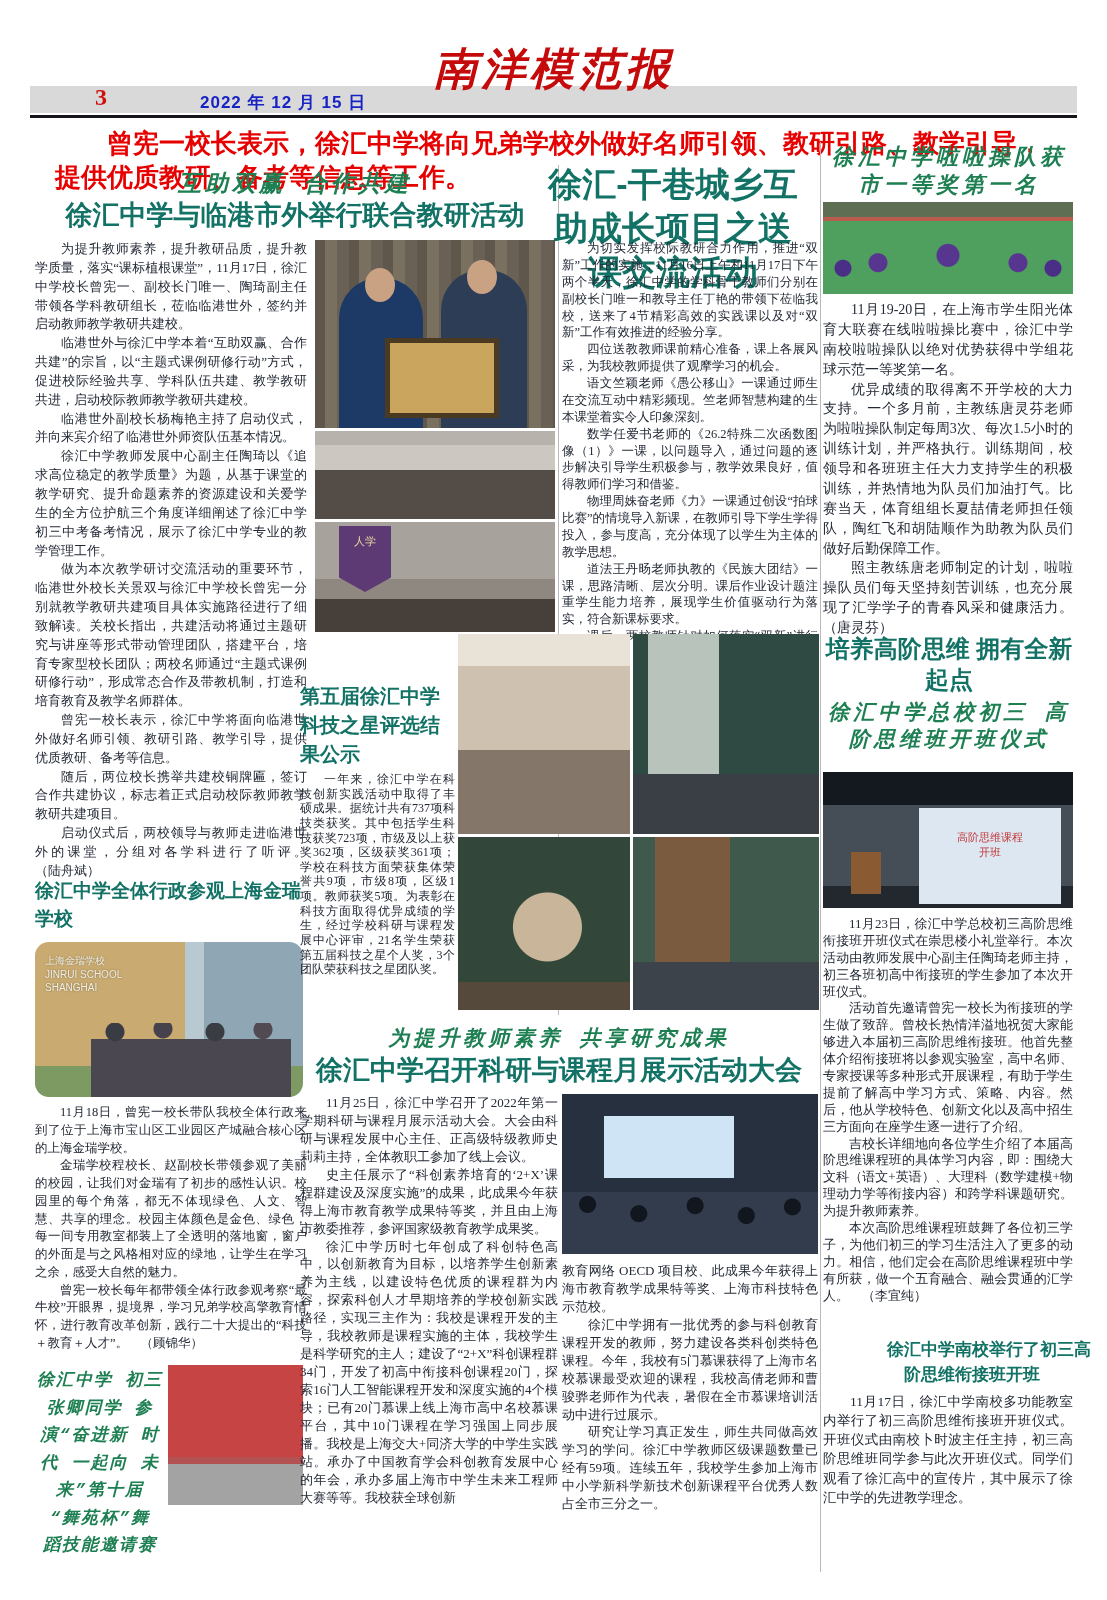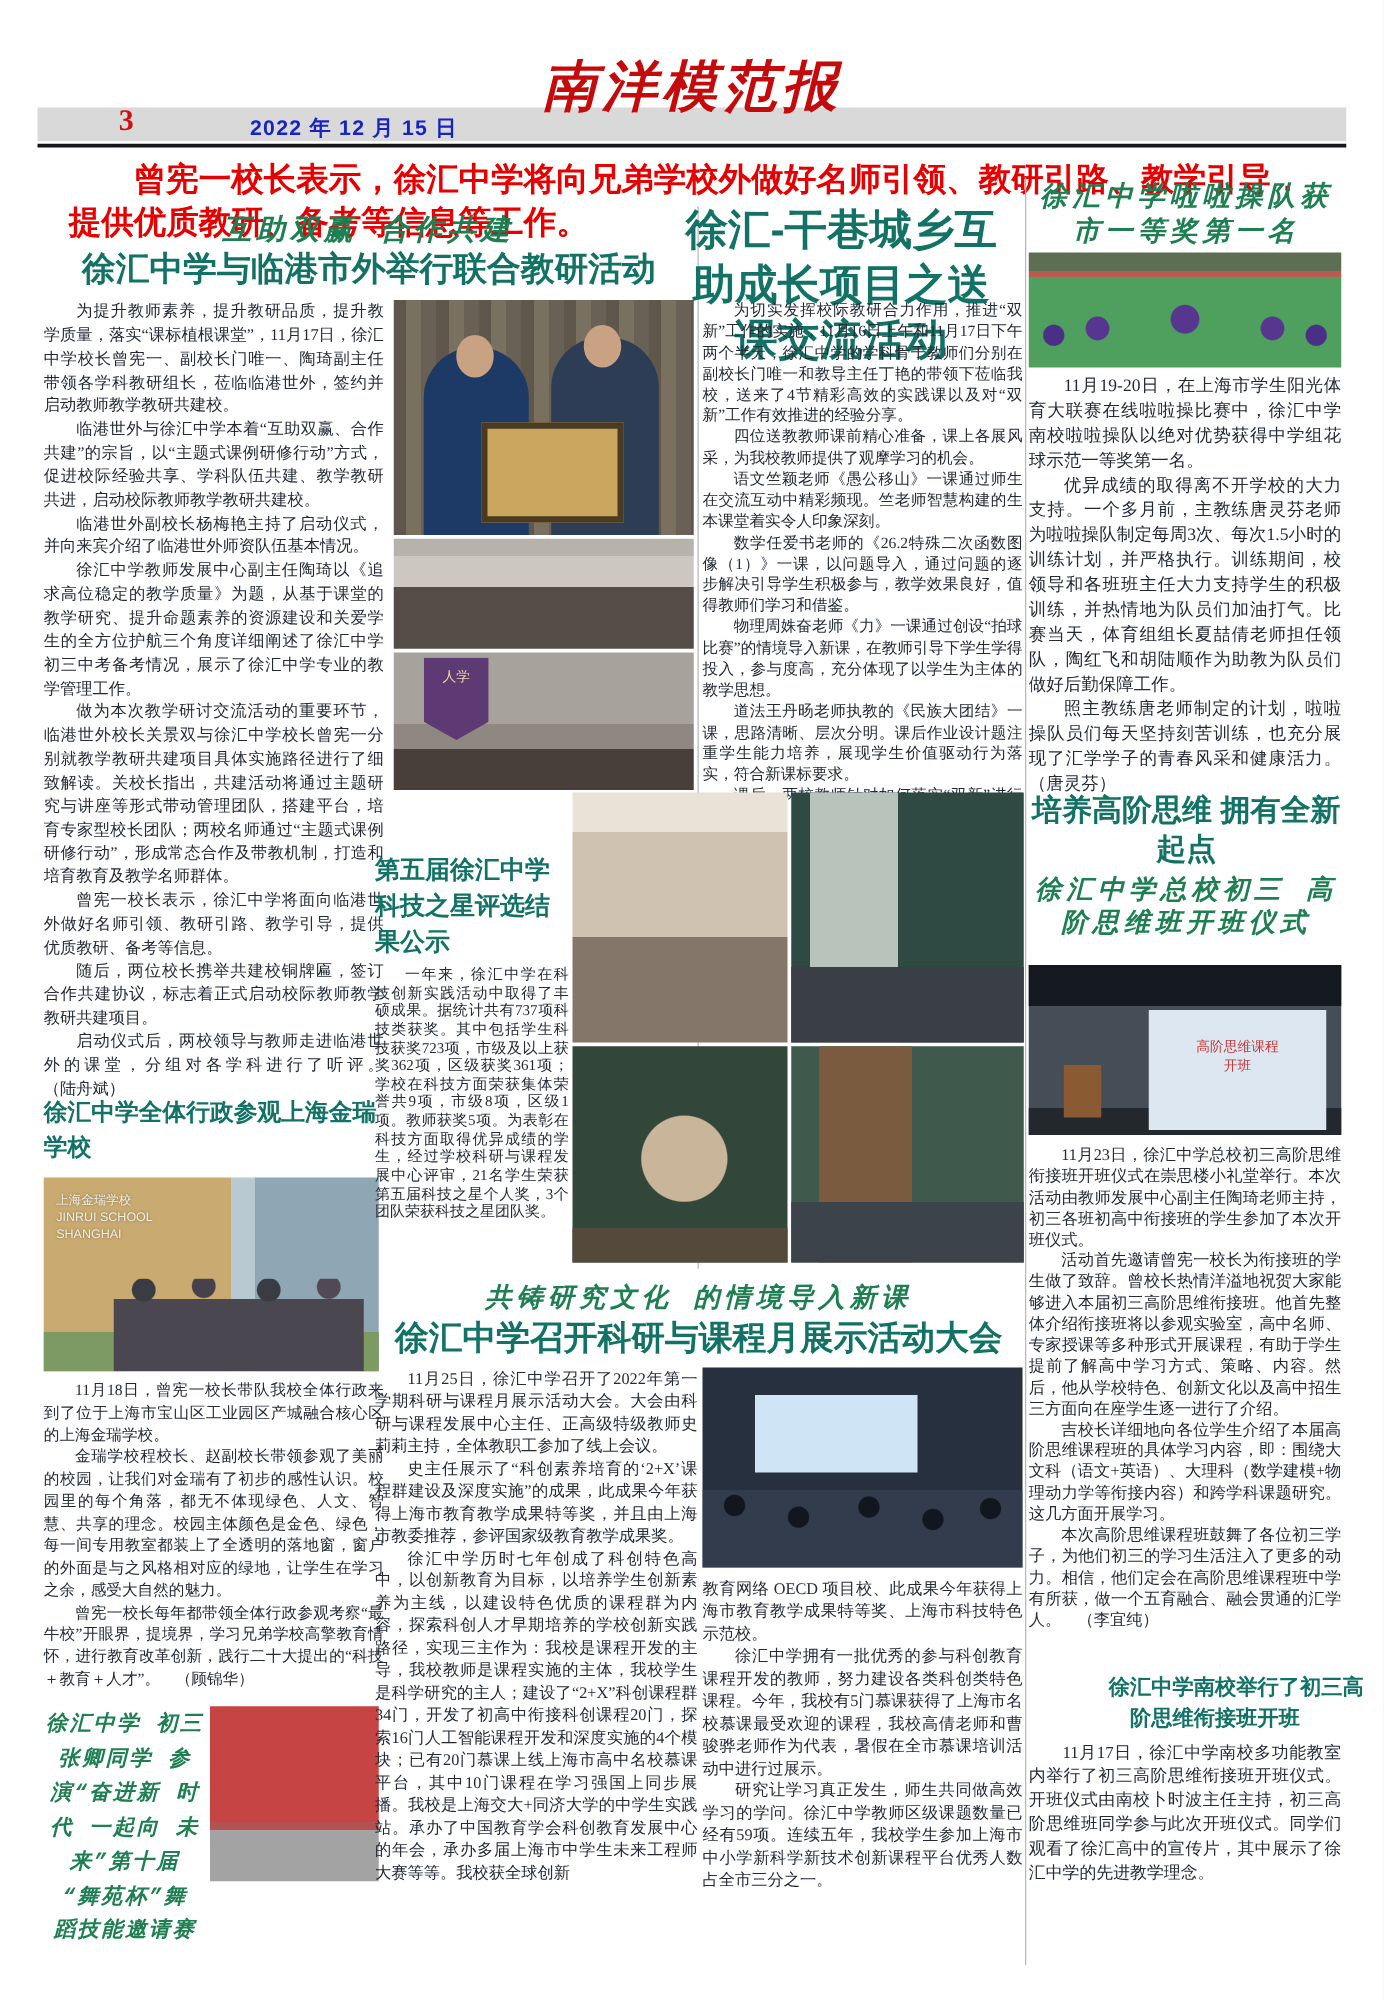--- a/index.html
+++ b/index.html
@@ -122,21 +122,21 @@
     <div class="head h1"></div>
     <div class="head h2"></div>
     <div class="cert"></div>
   </div>
   <div class="ph ph-group" style="left:315px;top:431px;width:240px;height:88px;"></div>
   <div class="ph ph-meeting" style="left:315px;top:522px;width:240px;height:110px;">
     <div class="banner">人学</div>
   </div>
 
   <div class="abs atitle" style="left:35px;top:877px;width:275px;font-size:19px;text-align:left;line-height:1.45;">徐汇中学全体行政参观上海金瑞学校</div>
-  <div class="ph ph-jinrui" style="left:35px;top:942px;width:268px;height:155px;">
+  <div class="ph ph-jinrui" style="left:35px;top:942px;width:268px;height:155px;border-radius:14px;">
     <div class="jrsign pre">上海金瑞学校
 JINRUI SCHOOL
 SHANGHAI</div>
     <div class="jrcrowd"></div>
   </div>
   <div class="abs body" style="left:35px;top:1104px;width:272px;font-size:12.5px;line-height:1.42;">
     <p>11月18日，曾宪一校长带队我校全体行政来到了位于上海市宝山区工业园区产城融合核心区的上海金瑞学校。</p>
     <p>金瑞学校程校长、赵副校长带领参观了美丽的校园，让我们对金瑞有了初步的感性认识。校园里的每个角落，都无不体现绿色、人文、智慧、共享的理念。校园主体颜色是金色、绿色，每一间专用教室都装上了全透明的落地窗，窗户的外面是与之风格相对应的绿地，让学生在学习之余，感受大自然的魅力。</p>
     <p>曾宪一校长每年都带领全体行政参观考察“最牛校”开眼界，提境界，学习兄弟学校高擎教育情怀，进行教育改革创新，践行二十大提出的“科技＋教育＋人才”。　（顾锦华）</p>
   </div>
@@ -157,21 +157,21 @@
   <div class="abs atitle" style="left:300px;top:682px;width:158px;font-size:20px;text-align:left;line-height:1.45;">第五届徐汇中学科技之星评选结果公示</div>
   <div class="abs body" style="left:300px;top:772px;width:155px;font-size:12px;line-height:1.22;">
     <p>一年来，徐汇中学在科技创新实践活动中取得了丰硕成果。据统计共有737项科技类获奖。其中包括学生科技获奖723项，市级及以上获奖362项，区级获奖361项；学校在科技方面荣获集体荣誉共9项，市级8项，区级1项。教师获奖5项。为表彰在科技方面取得优异成绩的学生，经过学校科研与课程发展中心评审，21名学生荣获第五届科技之星个人奖，3个团队荣获科技之星团队奖。</p>
   </div>
 
   <div class="ph ph-class1" style="left:458px;top:634px;width:172px;height:200px;"></div>
   <div class="ph ph-class2" style="left:633px;top:634px;width:186px;height:200px;"></div>
   <div class="ph ph-class3" style="left:458px;top:837px;width:172px;height:173px;"></div>
   <div class="ph ph-class4" style="left:633px;top:837px;width:186px;height:173px;"></div>
 
-  <div class="abs kicker" style="left:300px;top:1024px;width:518px;font-size:21px;">共铸研究文化 的情境导入新课</div>
+  <div class="abs kicker" style="left:300px;top:1024px;width:518px;font-size:21px;">为提升教师素养 共享研究成果</div>
   <div class="abs atitle" style="left:300px;top:1052px;width:518px;font-size:27px;">徐汇中学召开科研与课程月展示活动大会</div>
   <div class="abs body" style="left:300px;top:1094px;width:258px;font-size:13px;line-height:1.38;">
     <p>11月25日，徐汇中学召开了2022年第一学期科研与课程月展示活动大会。大会由科研与课程发展中心主任、正高级特级教师史莉莉主持，全体教职工参加了线上会议。</p>
     <p>史主任展示了“科创素养培育的‘2+X’课程群建设及深度实施”的成果，此成果今年获得上海市教育教学成果特等奖，并且由上海市教委推荐，参评国家级教育教学成果奖。</p>
     <p>徐汇中学历时七年创成了科创特色高中，以创新教育为目标，以培养学生创新素养为主线，以建设特色优质的课程群为内容，探索科创人才早期培养的学校创新实践路径，实现三主作为：我校是课程开发的主导，我校教师是课程实施的主体，我校学生是科学研究的主人；建设了“2+X”科创课程群34门，开发了初高中衔接科创课程20门，探索16门人工智能课程开发和深度实施的4个模块；已有20门慕课上线上海市高中名校慕课平台，其中10门课程在学习强国上同步展播。我校是上海交大+同济大学的中学生实践站。承办了中国教育学会科创教育发展中心的年会，承办多届上海市中学生未来工程师大赛等等。我校获全球创新</p>
   </div>
   <div class="ph ph-conf" style="left:562px;top:1094px;width:256px;height:160px;">
     <div class="confscreen"></div>
     <div class="confcrowd"></div>
   </div>
@@ -192,21 +192,21 @@
   <div class="abs atitle" style="left:823px;top:633px;width:252px;font-size:24px;line-height:1.3;">培养高阶思维 拥有全新起点</div>
   <div class="abs kicker" style="left:823px;top:700px;width:252px;font-size:21px;line-height:1.3;">徐汇中学总校初三 高阶思维班开班仪式</div>
   <div class="ph ph-audit" style="left:823px;top:772px;width:250px;height:136px;">
     <div class="auditscreen pre">高阶思维课程
 开班</div>
     <div class="podium"></div>
   </div>
   <div class="abs body" style="left:823px;top:916px;width:250px;font-size:13px;line-height:1.3;">
     <p>11月23日，徐汇中学总校初三高阶思维衔接班开班仪式在崇思楼小礼堂举行。本次活动由教师发展中心副主任陶琦老师主持，初三各班初高中衔接班的学生参加了本次开班仪式。</p>
     <p>活动首先邀请曾宪一校长为衔接班的学生做了致辞。曾校长热情洋溢地祝贺大家能够进入本届初三高阶思维衔接班。他首先整体介绍衔接班将以参观实验室，高中名师、专家授课等多种形式开展课程，有助于学生提前了解高中学习方式、策略、内容。然后，他从学校特色、创新文化以及高中招生三方面向在座学生逐一进行了介绍。</p>
-    <p>吉校长详细地向各位学生介绍了本届高阶思维课程班的具体学习内容，即：围绕大文科（语文+英语）、大理科（数学建模+物理动力学等衔接内容）和跨学科课题研究。这几方面开展学习。</p>
+    <p>吉校长详细地向各位学生介绍了本届高阶思维课程班的具体学习内容，即：围绕大文科（语文+英语）、大理科（数学建模+物理动力学等衔接内容）和跨学科课题研究。为提升教师素养。</p>
     <p>本次高阶思维课程班鼓舞了各位初三学子，为他们初三的学习生活注入了更多的动力。相信，他们定会在高阶思维课程班中学有所获，做一个五育融合、融会贯通的汇学人。　（李宜纯）</p>
   </div>
 
   <div class="abs atitle" style="left:823px;top:1338px;width:250px;font-size:17px;text-align:center;line-height:1.45;text-indent:2em;margin-left:24px;">徐汇中学南校举行了初三高阶思维衔接班开班</div>
   <div class="abs body" style="left:823px;top:1392px;width:250px;font-size:13.5px;line-height:1.42;">
     <p>11月17日，徐汇中学南校多功能教室内举行了初三高阶思维衔接班开班仪式。开班仪式由南校卜时波主任主持，初三高阶思维班同学参与此次开班仪式。同学们观看了徐汇高中的宣传片，其中展示了徐汇中学的先进教学理念。</p>
   </div>
 
 </div>
 

